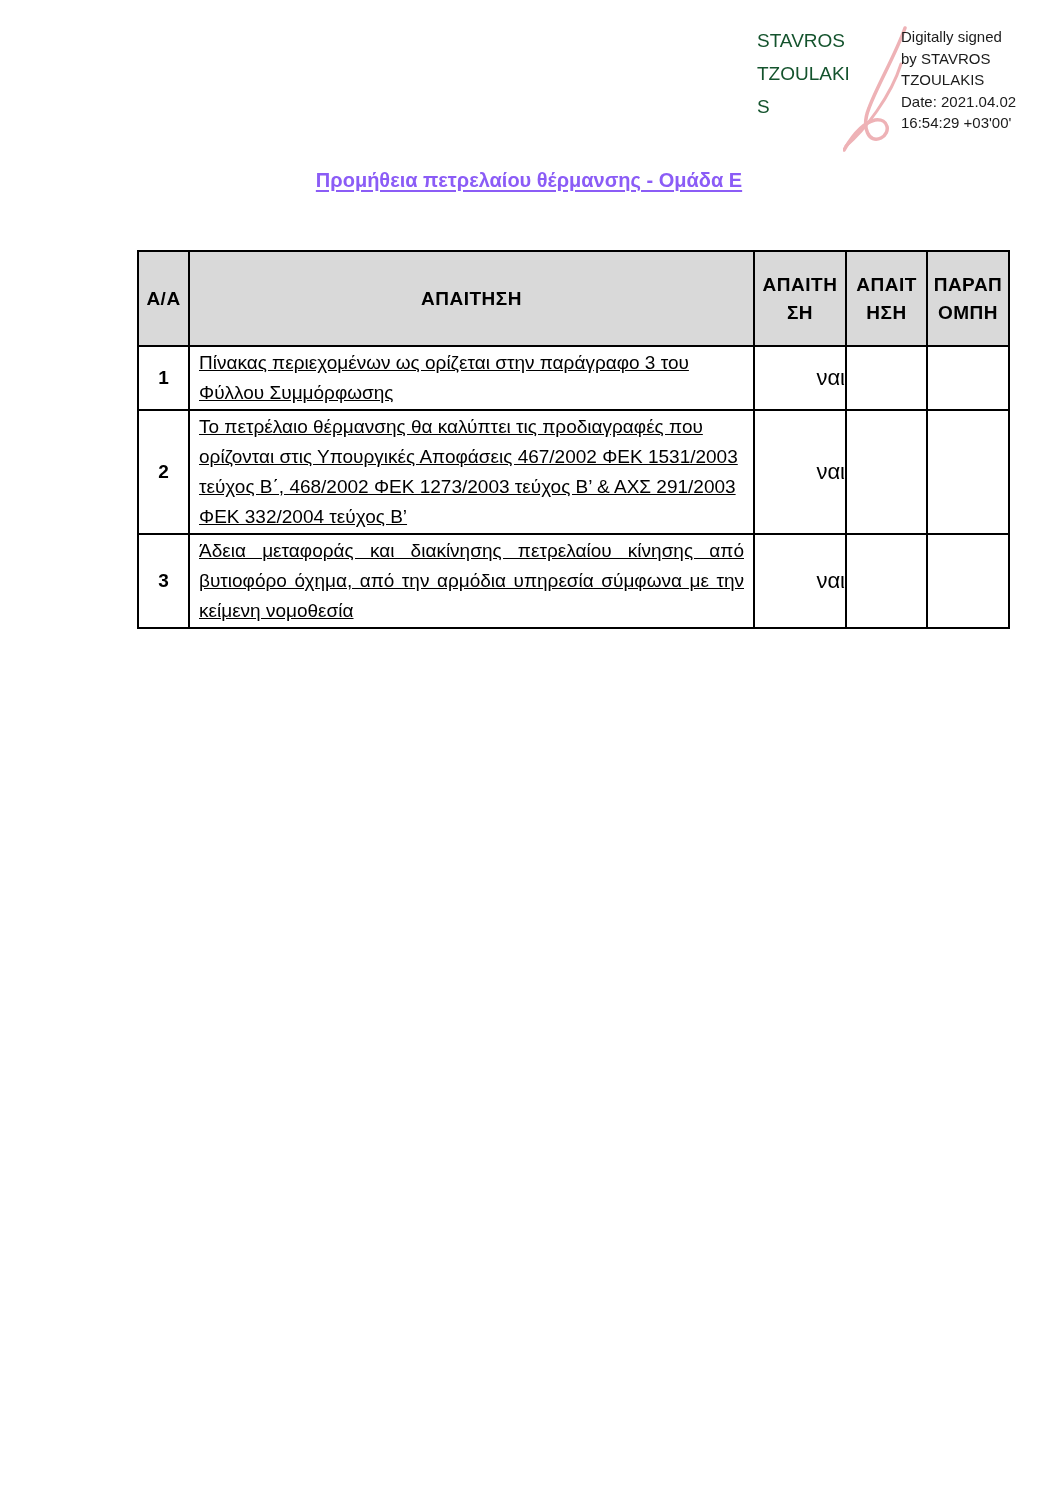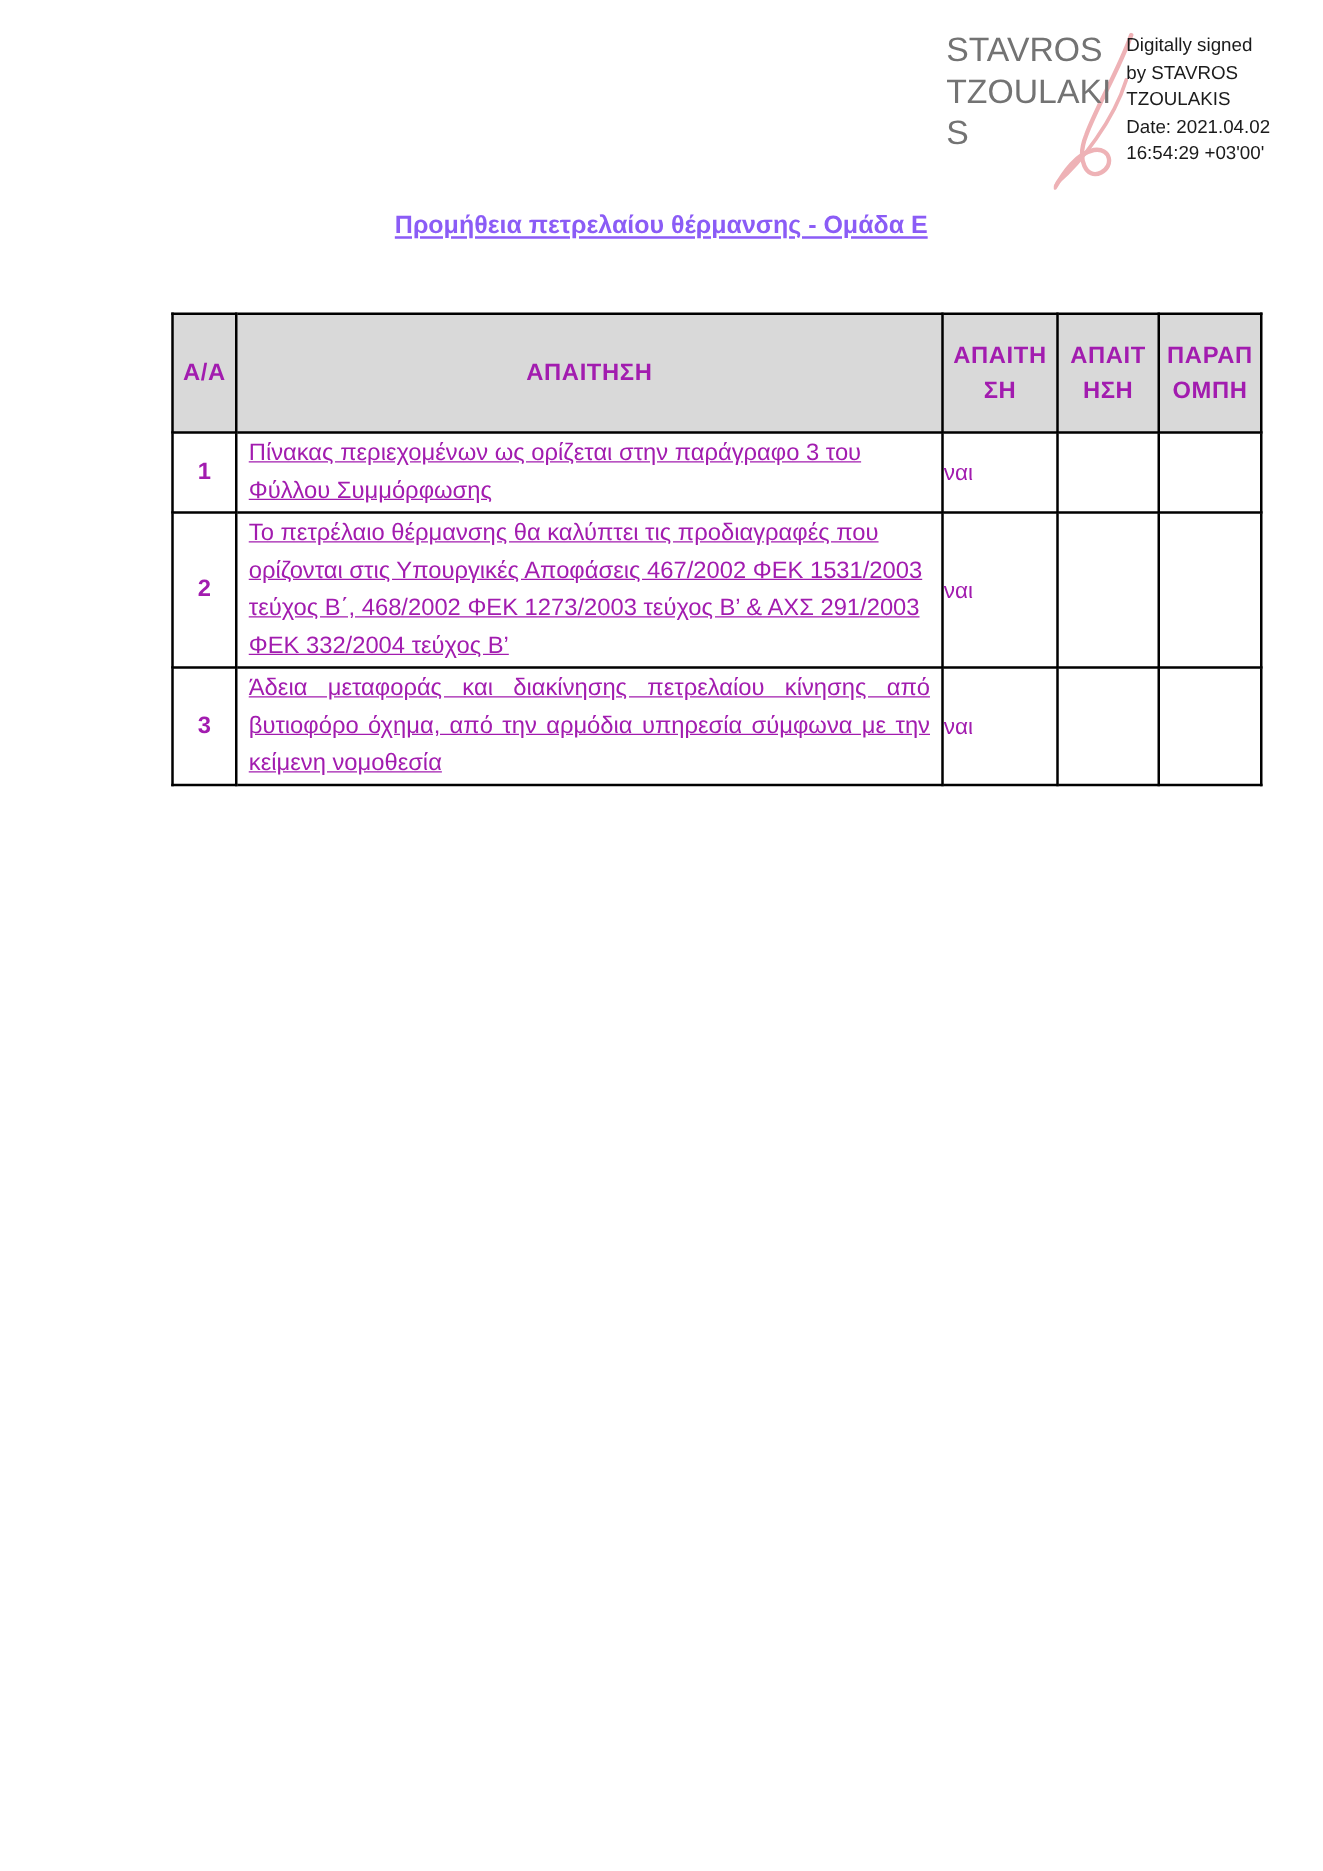--- a/index.html
+++ b/index.html
@@ -29,23 +29,23 @@
     top: 6px;
     width: 70px;
     height: 126px;
     z-index: 0;
   }
   .sig-name {
     position: absolute;
     left: 0;
     top: 4px;
     width: 150px;
-    font-size: 27px;
+    font-size: 19px;
     line-height: 33px;
-    color: #737373;
+    color: #14532d;
     white-space: pre-line;
     z-index: 1;
   }
   .sig-details {
     position: absolute;
     left: 144px;
     top: 6px;
     width: 160px;
     font-size: 15px;
     line-height: 21.6px;
@@ -81,21 +81,21 @@
   }
 
   
   .compliance-table {
     position: absolute;
     left: 137px;
     top: 250px;
     width: 871px;
     border-collapse: collapse;
     table-layout: fixed;
-    color: #a21caf;
+    color: #000000;
   }
   .compliance-table th,
   .compliance-table td {
     border: 2px solid #000;
     vertical-align: middle;
   }
   .compliance-table thead th {
     background: #d9d9d9;
     font-size: 19px;
     font-weight: bold;
@@ -120,22 +120,22 @@
   }
   td.cell-desc {
     font-size: 19px;
     line-height: 30px;
     padding: 1px 9px;
     text-align: left;
     text-decoration: underline;
   }
   td.cell-desc.justified { text-align: justify; }
   td.cell-req {
-    font-size: 18px;
-    text-align: left;
+    font-size: 22px;
+    text-align: right;
     margin-top: 18px;
   }
   td.cell-ans, td.cell-ref { background: #ffffff; }
 
   tr.row-1 { height: 57px;  }
   tr.row-2 { height: 120px; }
   tr.row-3 { height: 90px;  }
 </style>
 </head>
 <body>

